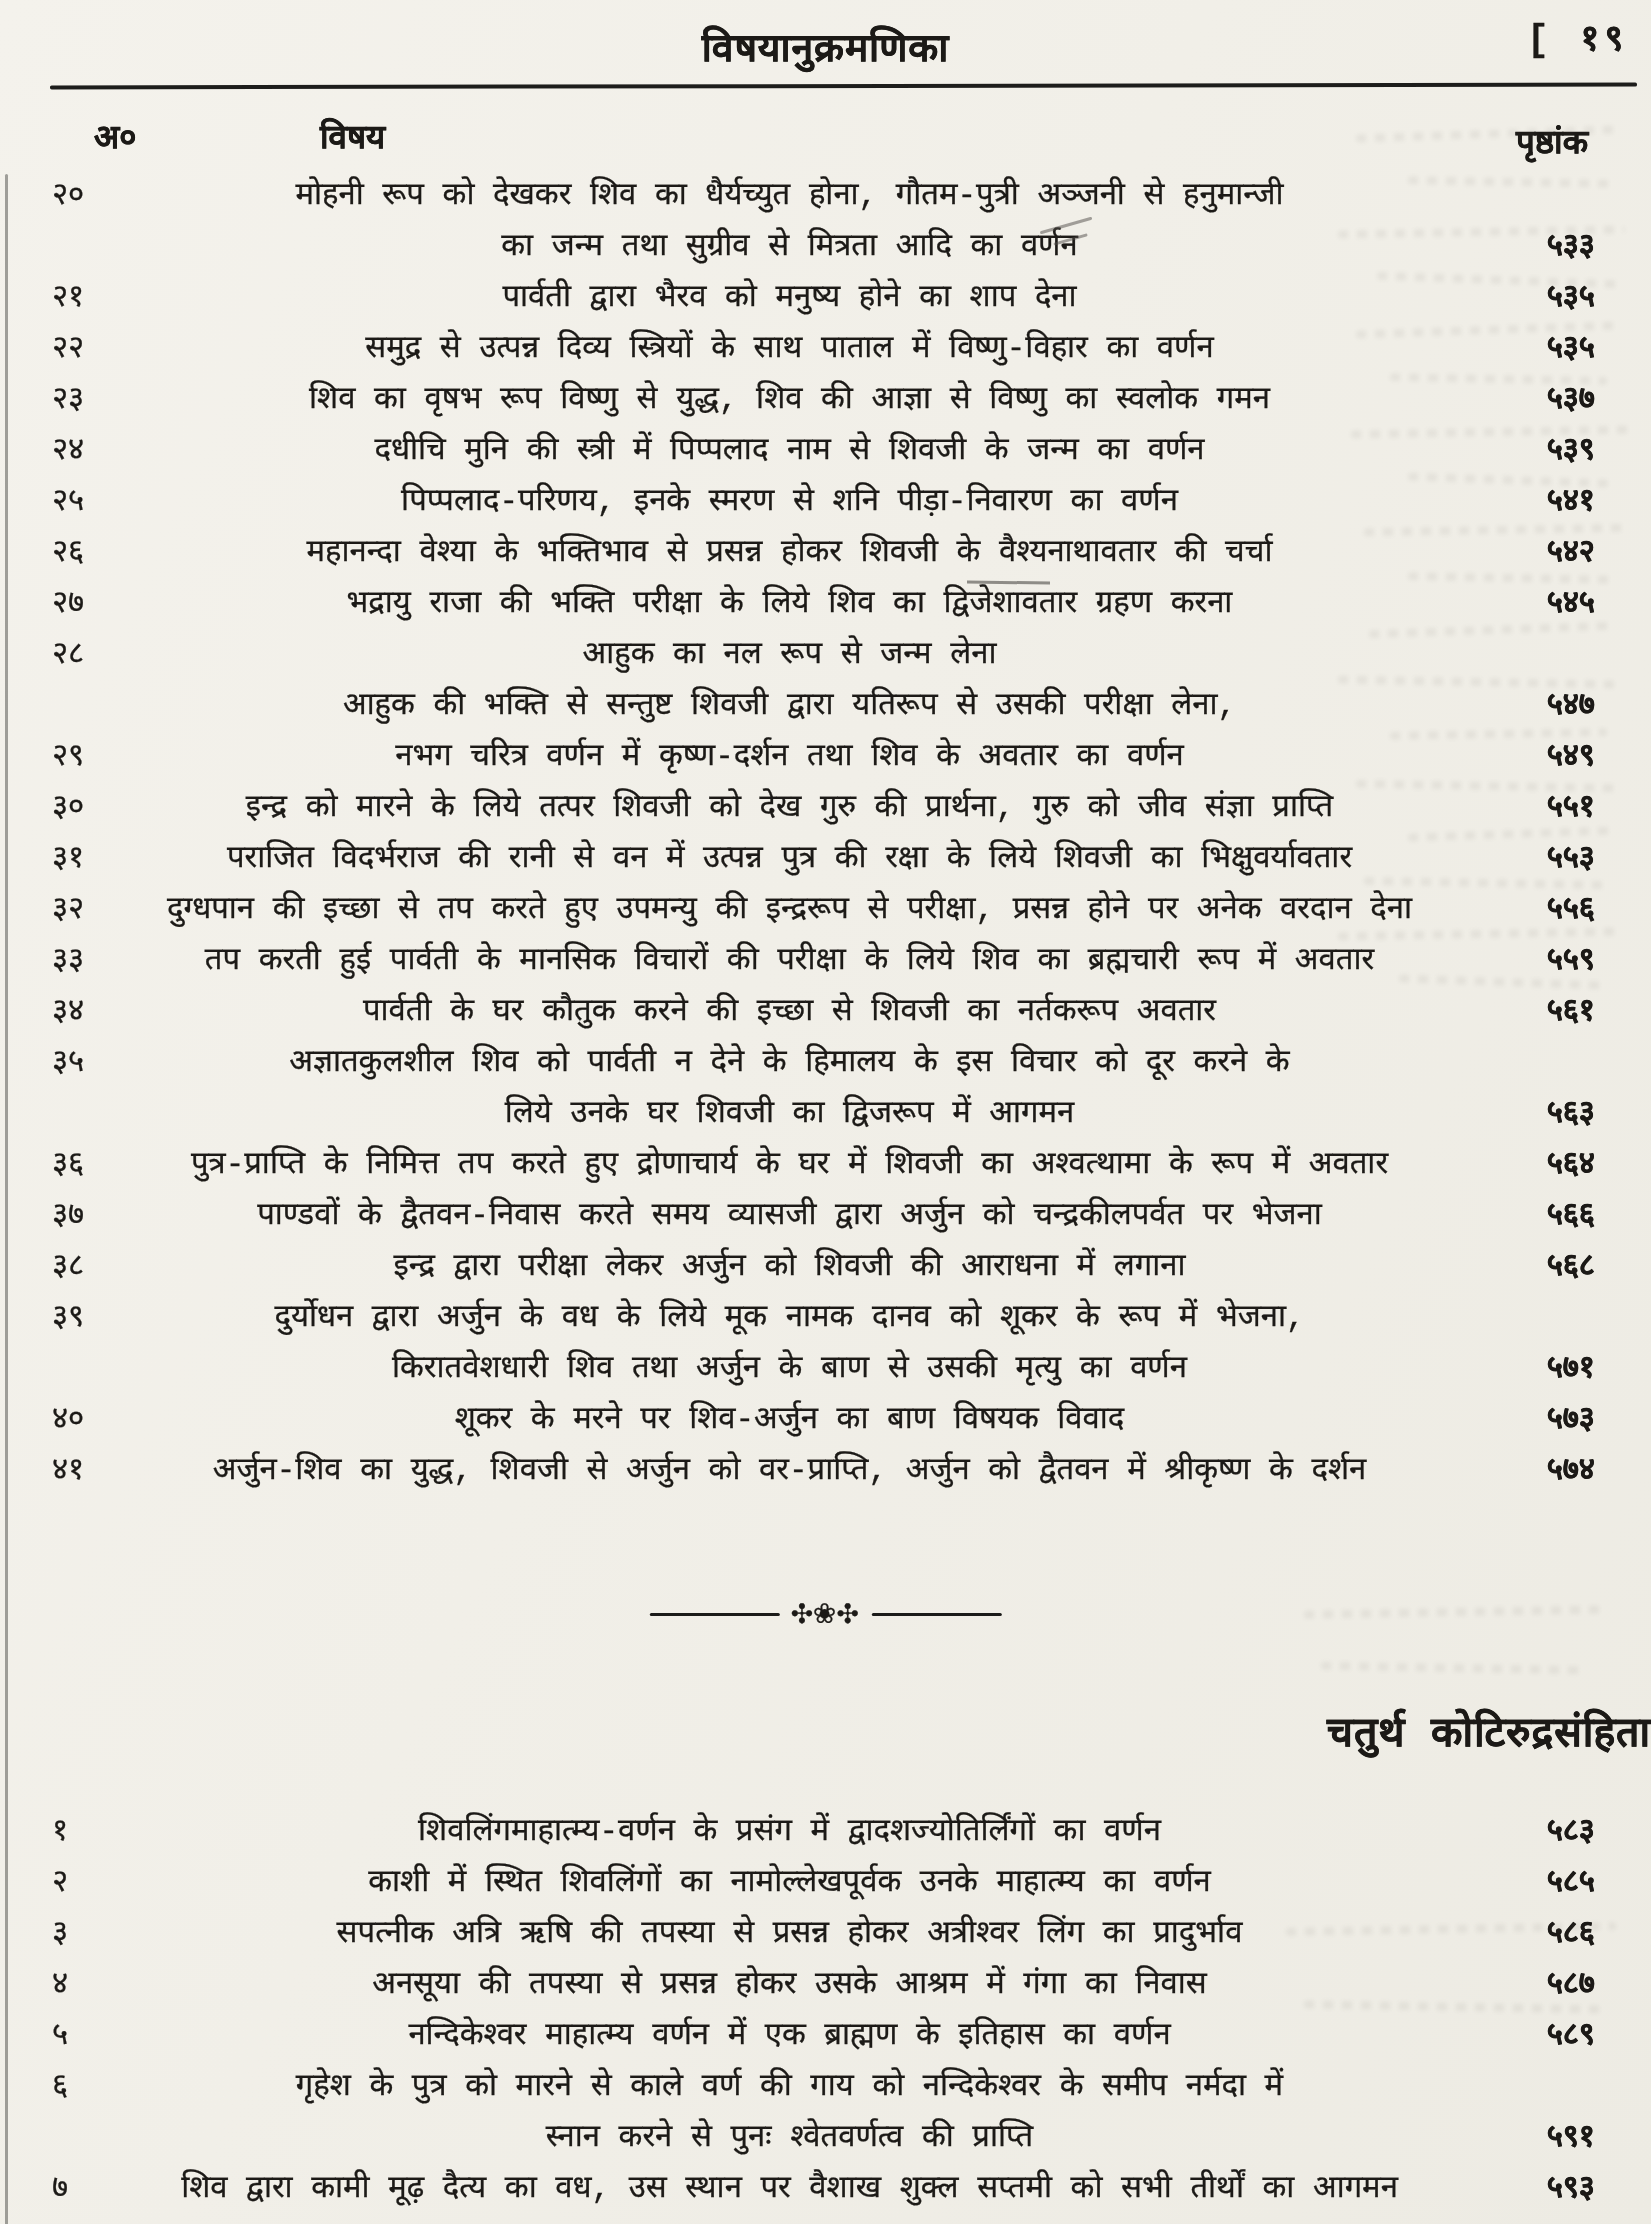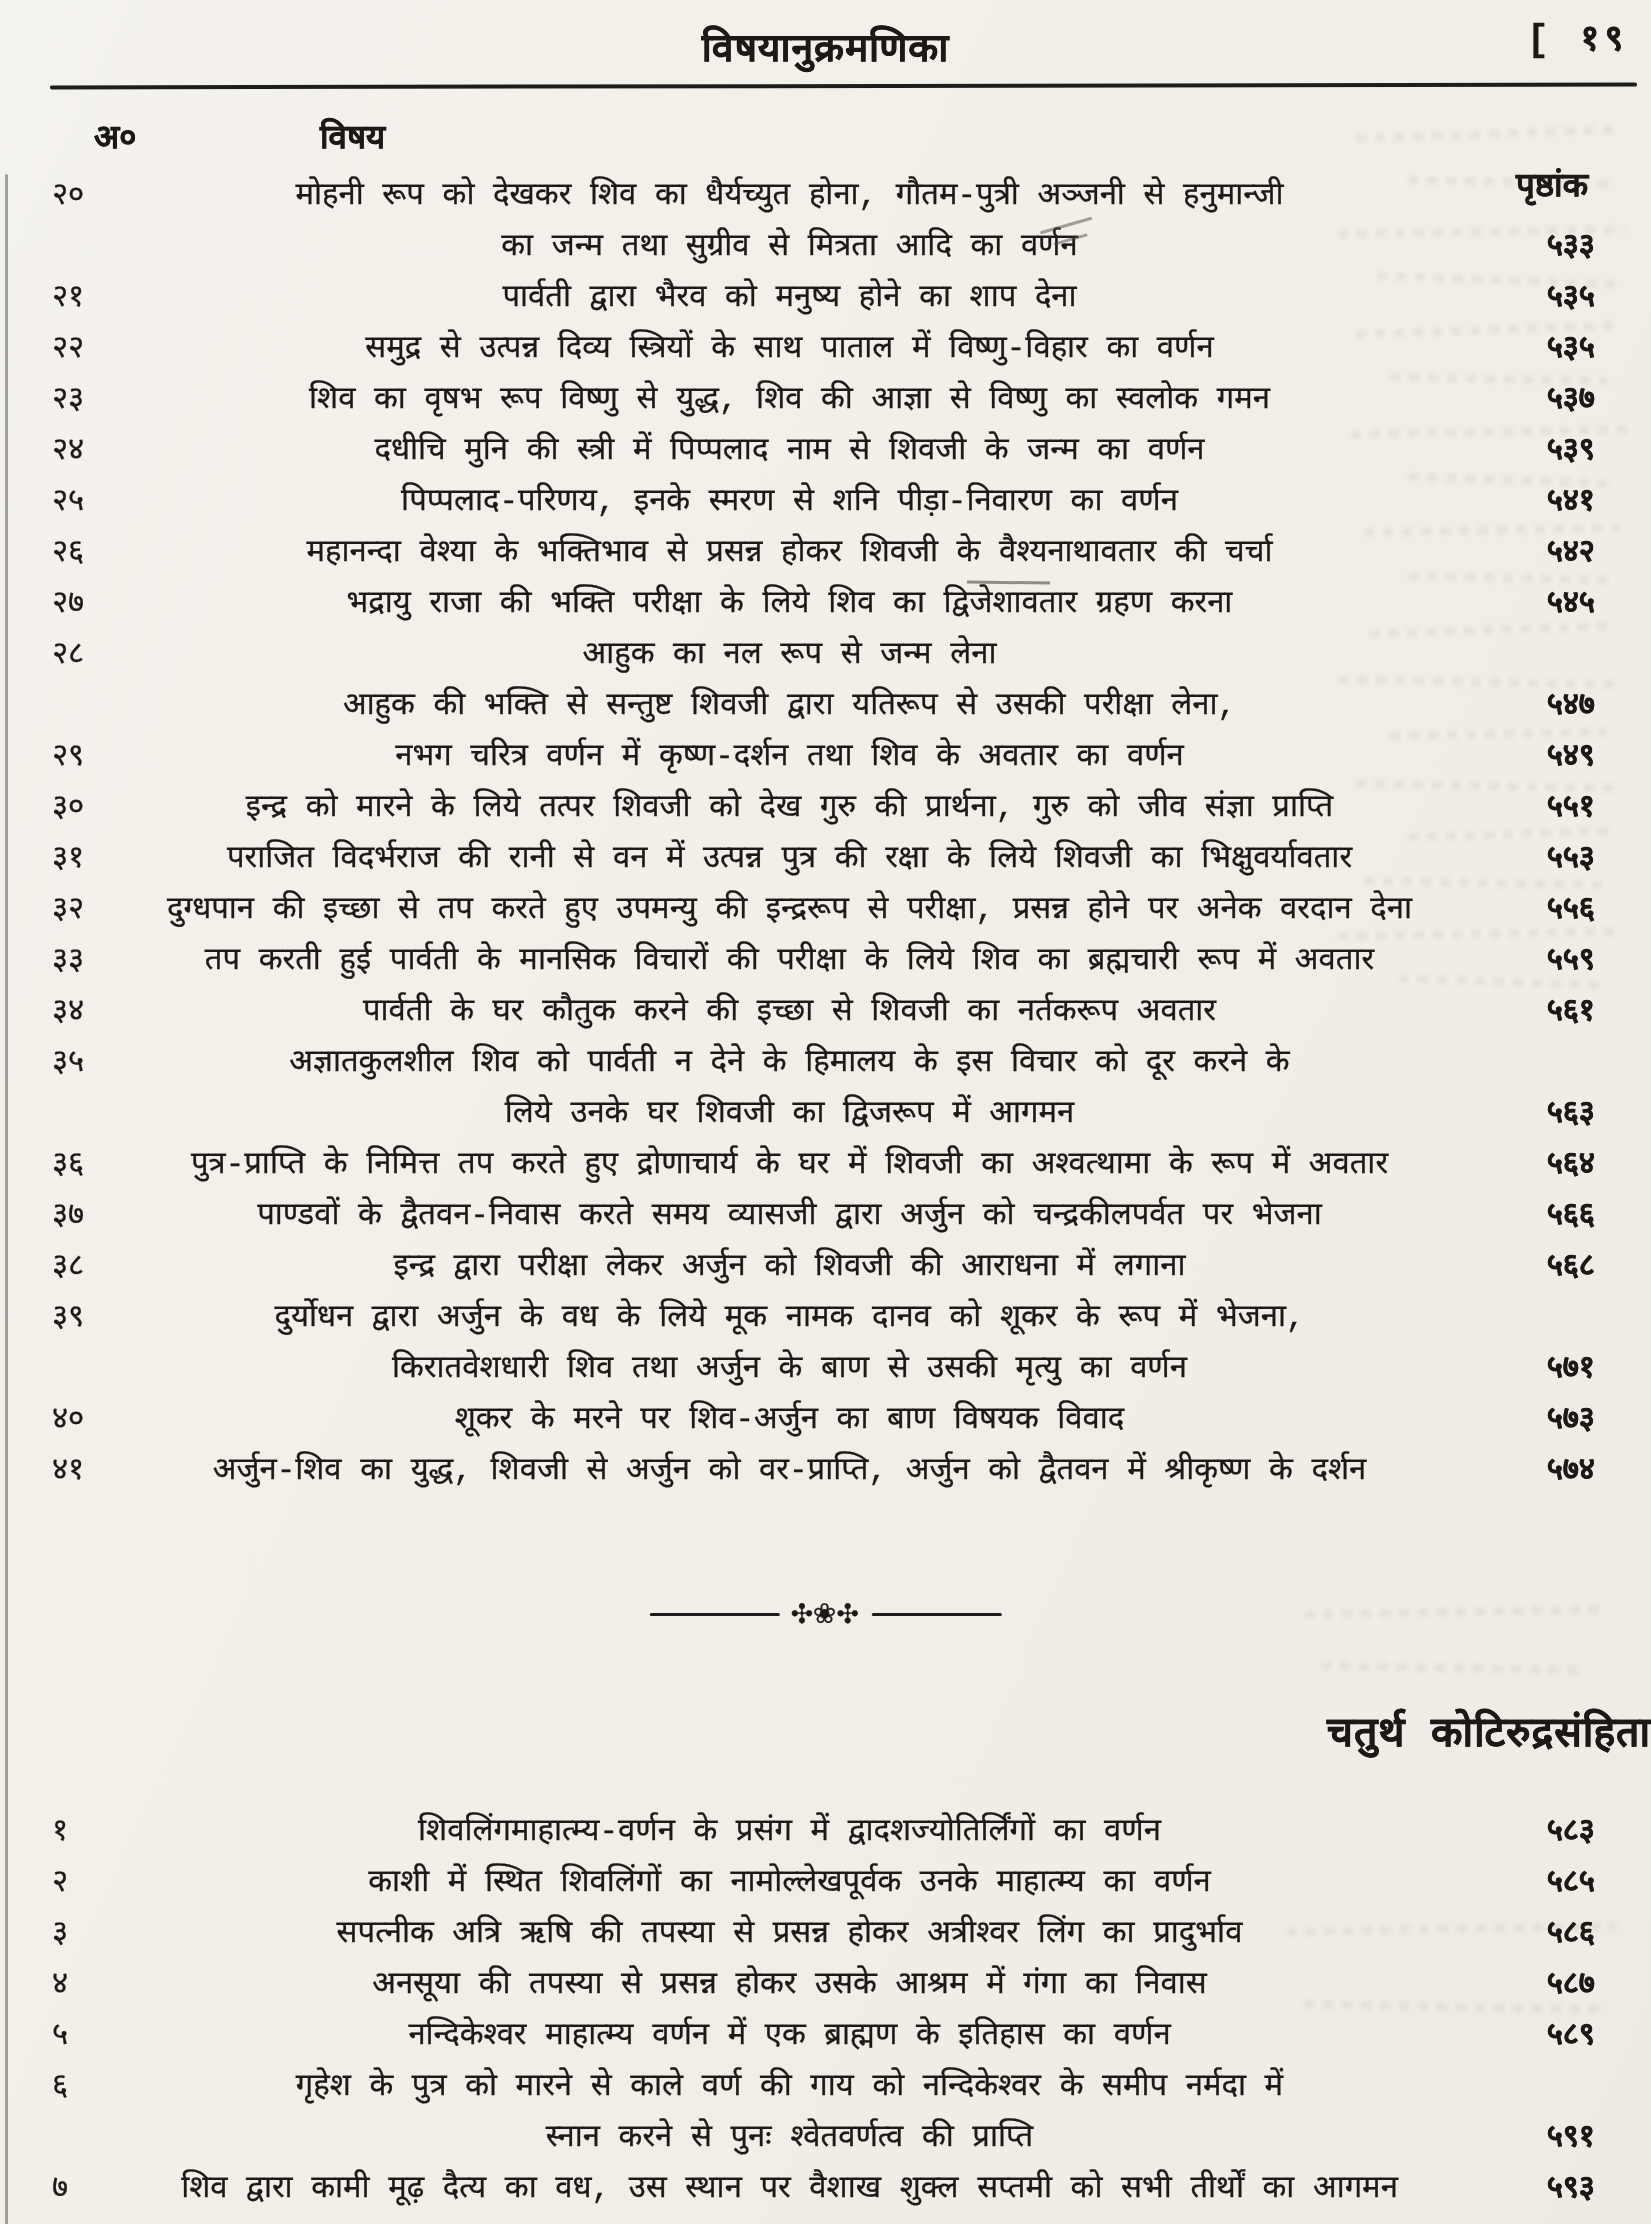--- a/index.html
+++ b/index.html
@@ -17,21 +17,21 @@
 
   .doc-title{position:absolute;top:19px;left:0;width:100%;text-align:center;
     font-size:39px;font-weight:bold;letter-spacing:0.9px;}
   .folio{position:absolute;top:12px;right:22.6px;font-size:36px;font-weight:bold;letter-spacing:5.2px;}
   .head-rule{position:absolute;top:84px;left:50px;right:14px;height:3.5px;
     background:#1d1d1b;border-radius:1.7px;transform:rotate(-0.1deg);}
 
   .col-head{position:absolute;top:113px;font-size:33px;font-weight:bold;}
   .col-serial{left:54px;margin-left:40px;}
   .col-subject{left:320px;}
-  .col-page{right:63px;top:118px;margin-top:43px;}
+  .col-page{right:63px;top:118px;}
 
   .toc{position:absolute;left:52px;right:56px;text-align:center;}
   .toc-1{top:170px;}
   .toc-2{top:1806px;}
   .row{position:relative;padding-left:71px;padding-right:139px;}
   .num{position:absolute;left:0;top:0;font-size:31px;line-height:51px;}
   .line{font-size:31px;line-height:51px;white-space:nowrap;}
   .pagenum{position:absolute;right:0;bottom:0;font-size:31px;line-height:51px;font-weight:bold;}
 
   .divider{position:absolute;top:1597px;left:50%;transform:translateX(-50%);

